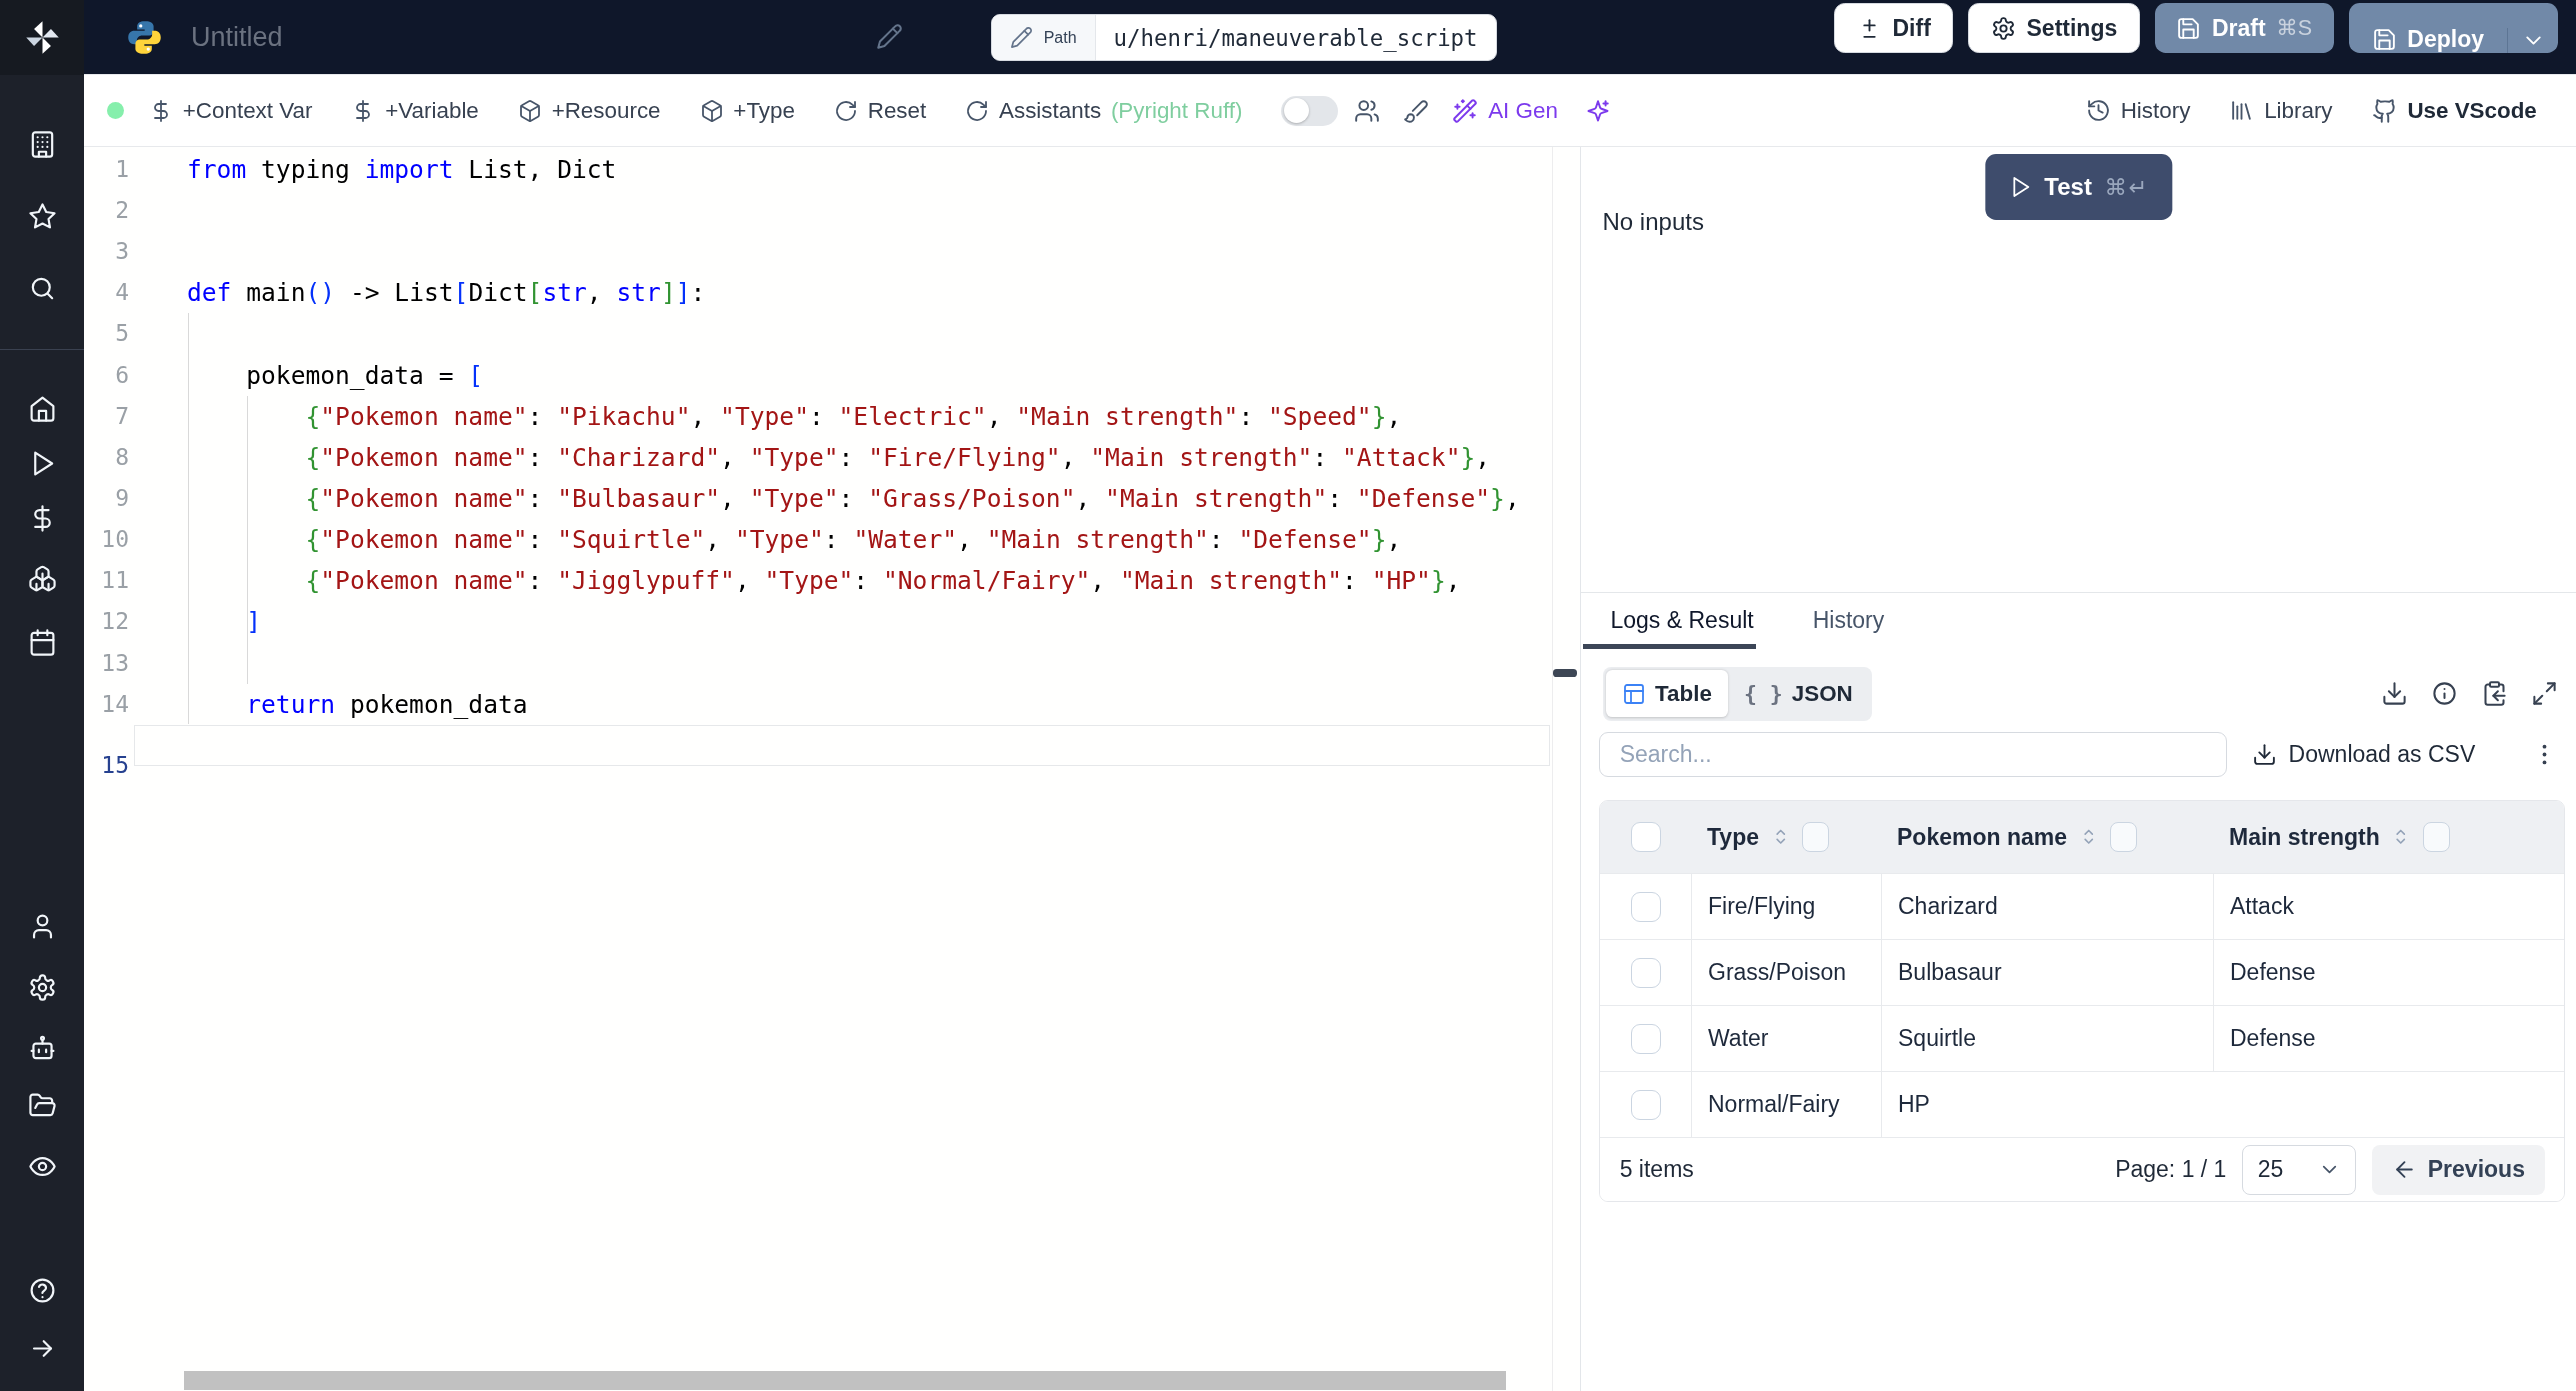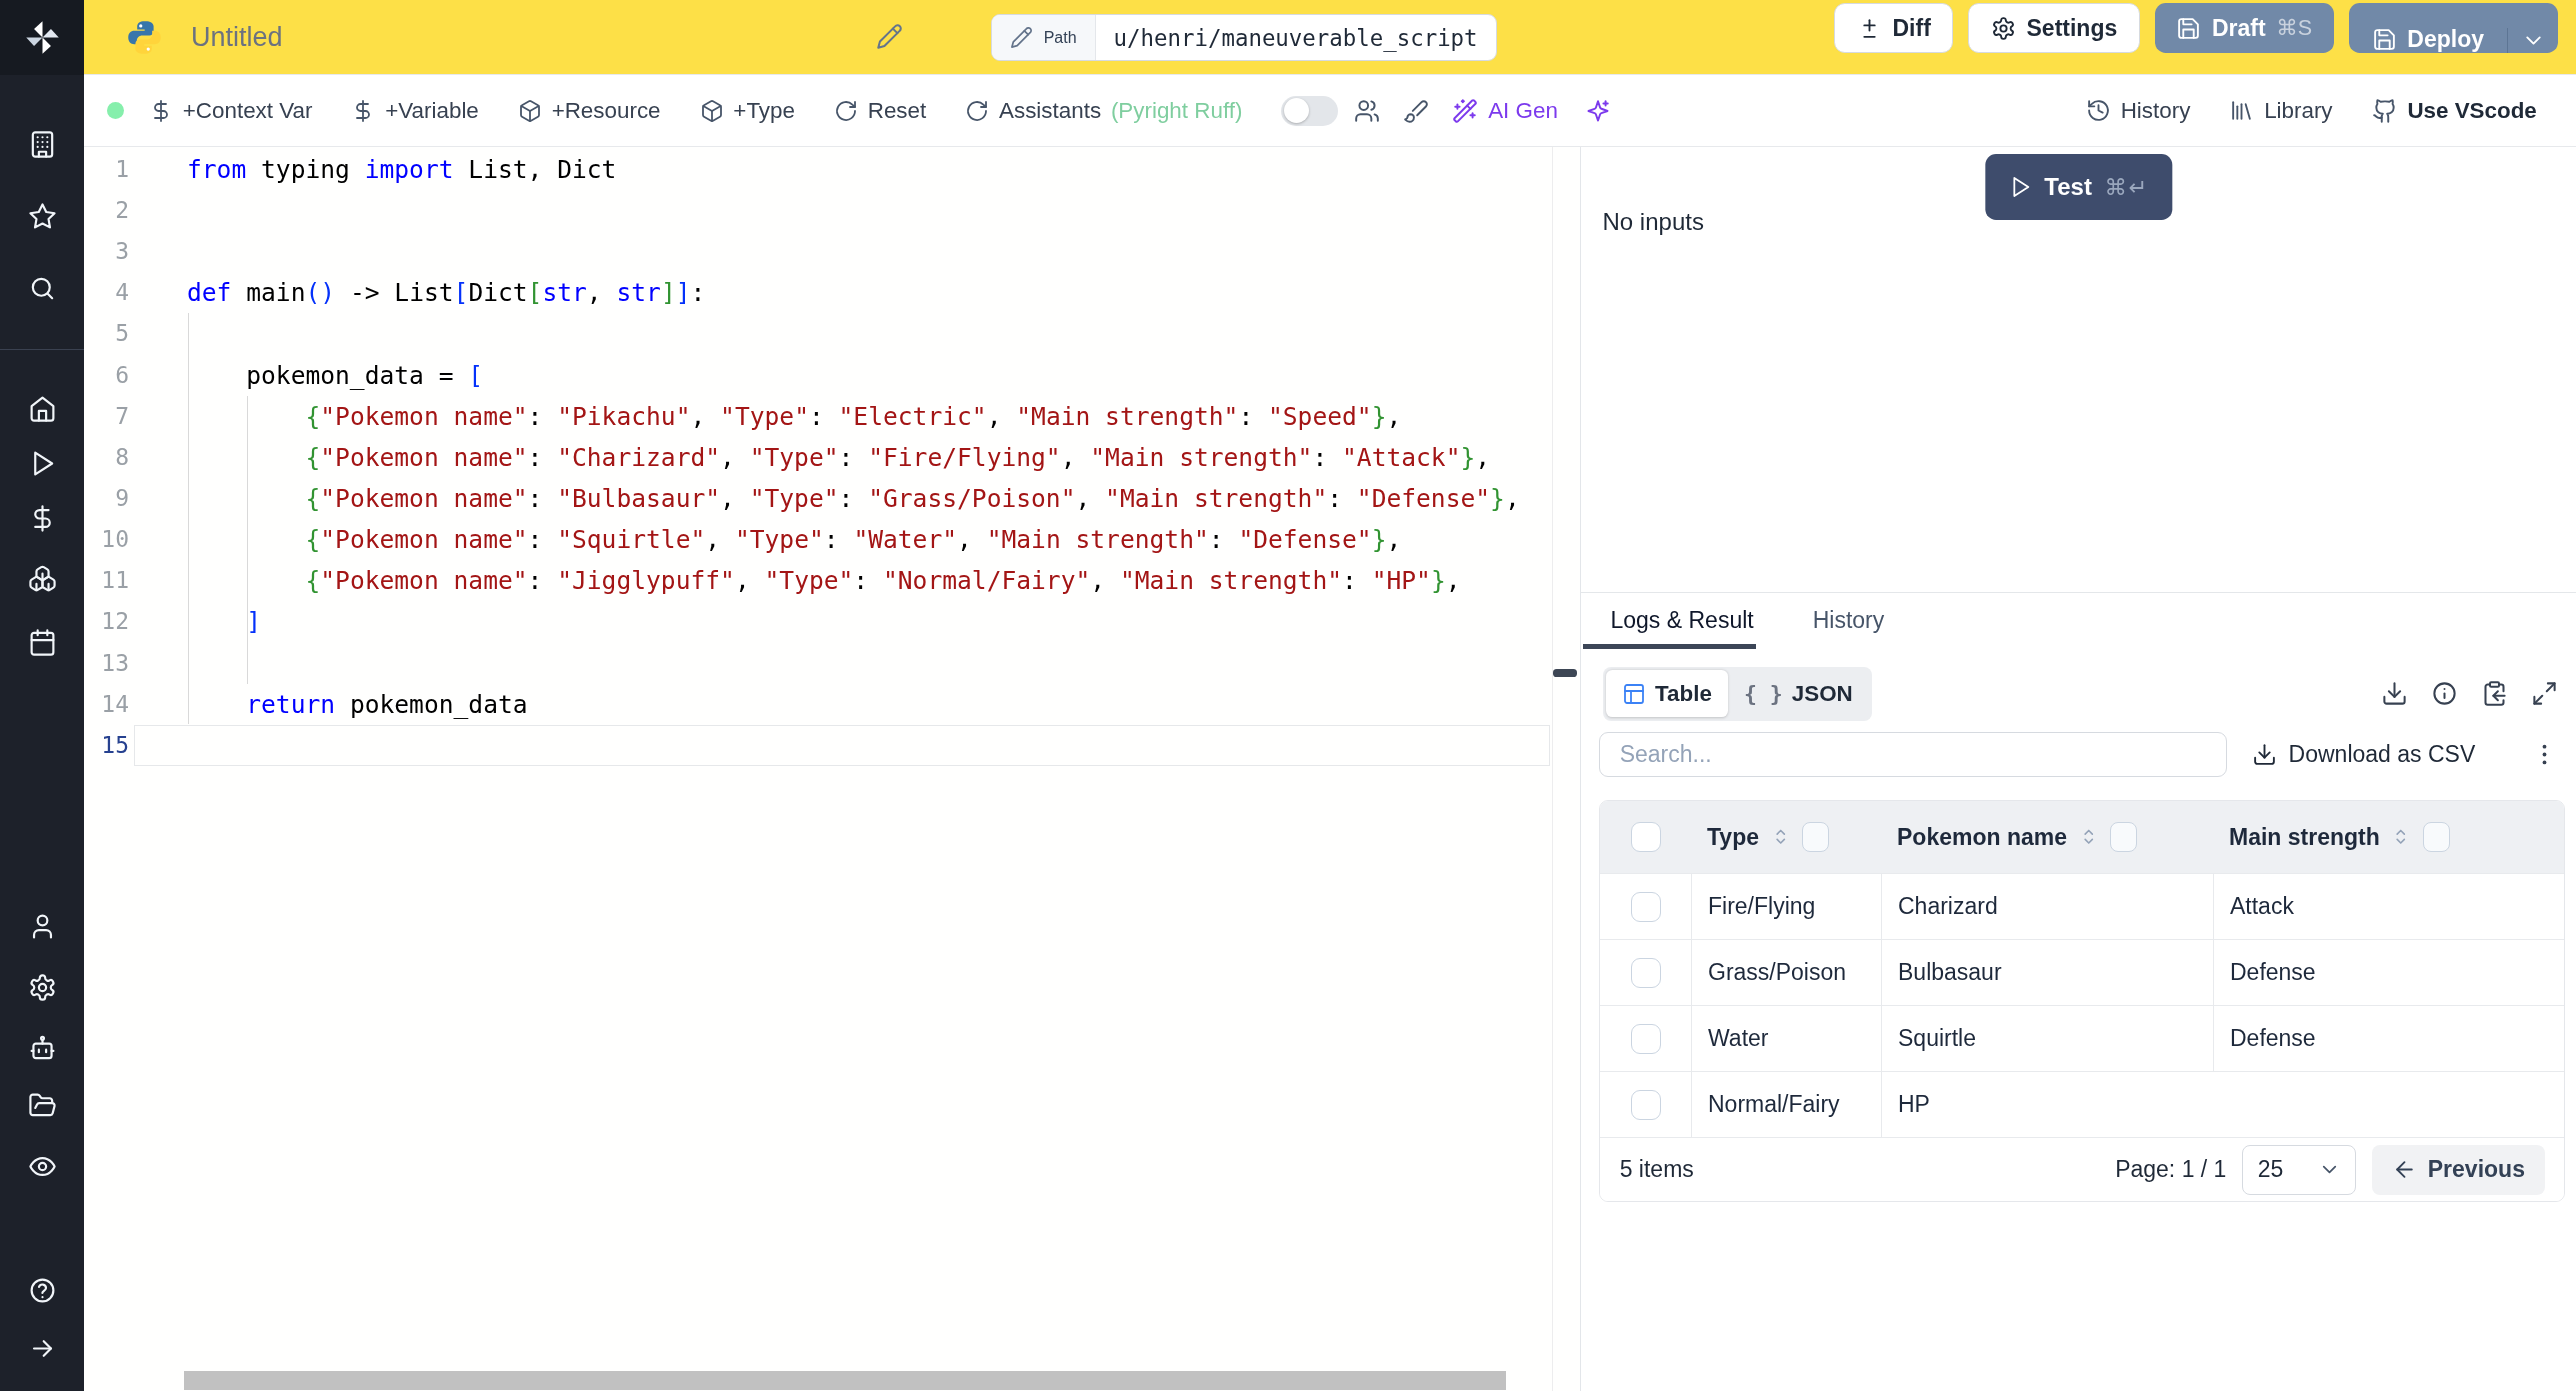--- a/index.html
+++ b/index.html
@@ -9,21 +9,21 @@
 
   
   .sidebar { position:absolute; left:0; top:0; width:84px; height:1392px; background:#1d212a; z-index:5; }
   .logo-box { position:absolute; left:0; top:0; width:84px; height:75px; background:#161a21;
     display:flex; align-items:center; justify-content:center; }
   .side-icon { position:absolute; left:0; width:84px; height:36px; display:flex; align-items:center;
     justify-content:center; color:#f1f5f9; cursor:pointer; }
   .side-divider { position:absolute; left:0; width:84px; height:0.9px; background:#3a4150; }
 
   
-  .topbar { position:absolute; left:84px; top:0; right:0; height:75px; background:#fde047;
+  .topbar { position:absolute; left:84px; top:0; right:0; height:75px; background:#0f172a;
     border-bottom:0.9px solid #e7e9ec; display:flex; align-items:center; }
   .py-logo { position:absolute; left:41px; top:18px; }
   .doc-title { position:absolute; left:107px; top:21.5px; font-size:27px; font-weight:500; color:#6b7280; }
   .pencil-solo { position:absolute; left:792px; top:23px; color:#64748b; }
   .path-pill { position:absolute; left:907px; top:14.3px; height:47px; width:506px;
     border:1.3px solid #d6dae0; border-radius:9px; display:flex; align-items:stretch; overflow:hidden; background:#fff; }
   .path-left { display:flex; align-items:center; gap:10.7px; padding:0 18px; background:#f6f8fa;
     border-right:1.3px solid #e4e7eb; color:#334155; font-size:16px; font-weight:500; }
   .path-val { display:flex; align-items:center; padding:0 18px;
     font-family:"DejaVu Sans Mono", monospace; font-size:22.4px; color:#1f2937; }
@@ -50,21 +50,21 @@
     background:#fff; box-shadow:0 0.9px 2.7px rgba(0,0,0,.25); }
   .tb-icon-only { margin-right:23px; color:#475569; display:flex; cursor:pointer; }
   .purple { color:#7c3aed !important; }
   .toolbar-right { margin-left:auto; display:flex; align-items:center; }
   .tb-item.strong { font-weight:700; color:#1f2937; }
 
   
   .editor { position:absolute; left:84px; top:147px; width:1496px; bottom:0; background:#fffffe; overflow:hidden; }
   .lnum { position:absolute; left:0; width:45px; height:41px; line-height:41px; text-align:right;
     font-family:"DejaVu Sans Mono", monospace; font-size:23px; color:#9aa0a6; }
-  .lnum.active { color:#26418f; }
+  .lnum.active { color:#26418f;margin-top:20px; }
   .cline { position:absolute; left:103px; right:36px; height:41px; line-height:41px; white-space:pre;
     font-family:"DejaVu Sans Mono", monospace; font-size:24.6px; color:#000; }
   .tok-k { color:#0000ff; } .tok-s { color:#a31515; } .tok-b1 { color:#0431fa; }
   .tok-b2 { color:#319331; } .tok-p { color:#000; }
   .guide { position:absolute; width:1.3px; background:#d9d9d9; }
   .current-line { position:absolute; left:50px; right:30px; height:41px; border:1.8px solid #e6e8ea; }
   .h-scrollbar { position:absolute; left:100px; bottom:1.8px; width:1322px; height:19.7px; background:#c1c1c1; }
   .ed-right-line { position:absolute; right:27px; top:0; bottom:0; width:0.9px; background:#ededee; }
   .split-handle { position:absolute; right:2.7px; top:522px; width:24px; height:8px; background:#3d4654; border-radius:3.6px; cursor:col-resize; }
   .v-divider { position:absolute; left:1580px; top:147px; bottom:0; width:1.3px; background:#e3e6ea; }

